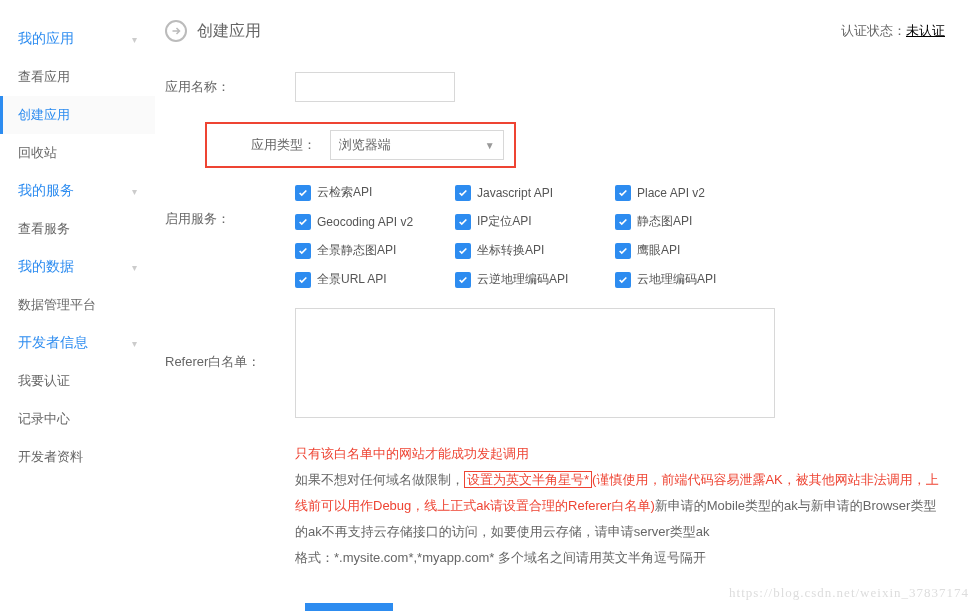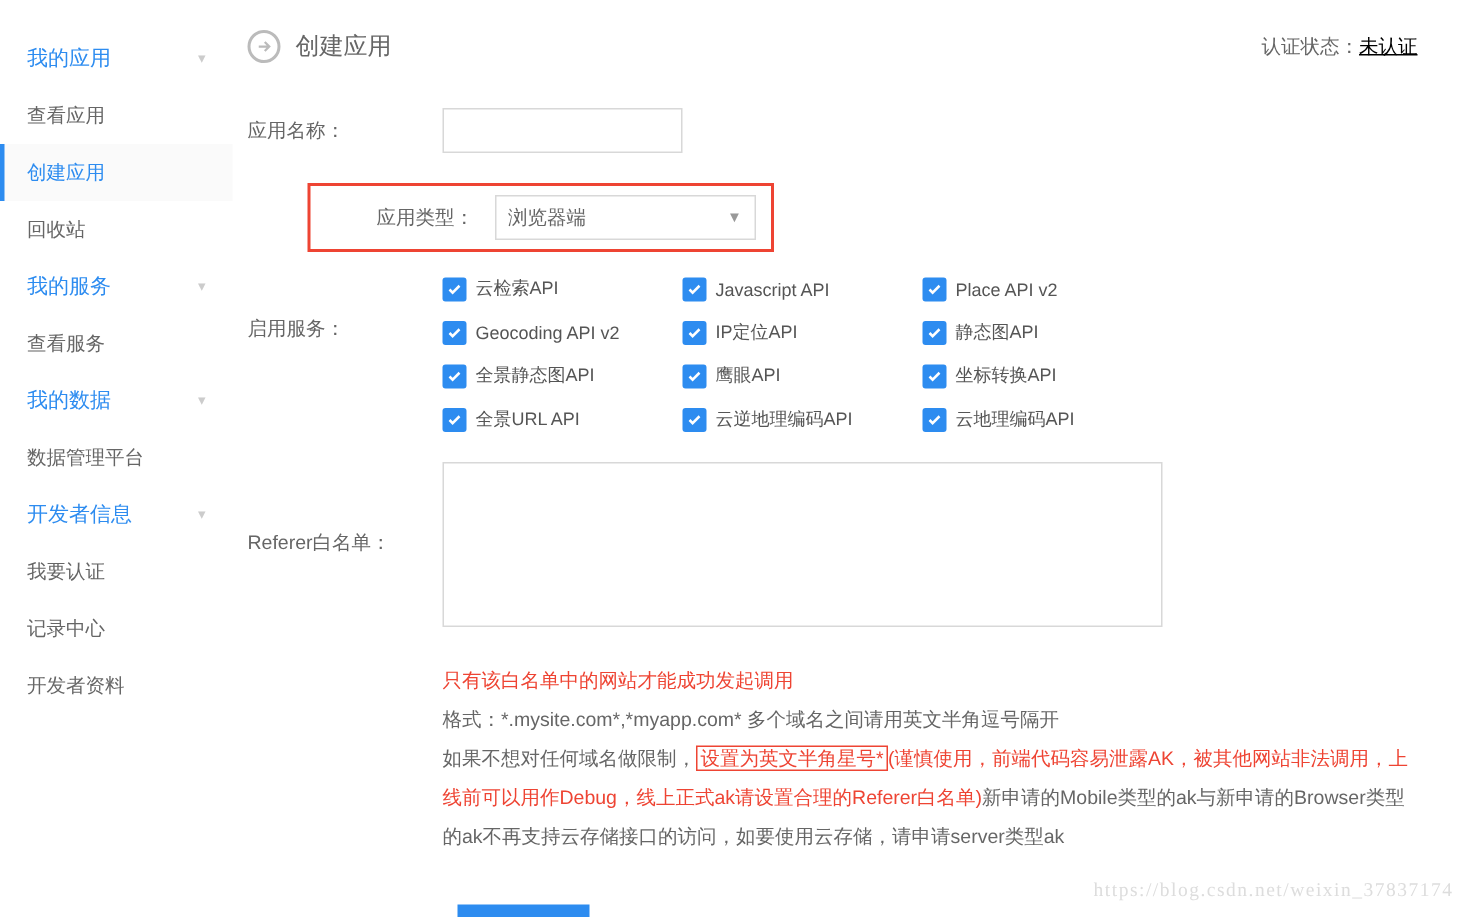--- a/index.html
+++ b/index.html
@@ -175,29 +175,29 @@
                 </svg>
               </span>
               <span class="chk-label">全景静态图API</span>
             </div>
             <div class="checkbox-item">
               <span class="chk">
                 <svg viewBox="0 0 24 24" fill="none" stroke="white" stroke-width="4">
                   <path d="M4 12l5 5L20 6"></path>
                 </svg>
               </span>
+              <span class="chk-label">坐标转换API</span>
+            </div>
+            <div class="checkbox-item">
+              <span class="chk">
+                <svg viewBox="0 0 24 24" fill="none" stroke="white" stroke-width="4">
+                  <path d="M4 12l5 5L20 6"></path>
+                </svg>
+              </span>
               <span class="chk-label">鹰眼API</span>
-            </div>
-            <div class="checkbox-item">
-              <span class="chk">
-                <svg viewBox="0 0 24 24" fill="none" stroke="white" stroke-width="4">
-                  <path d="M4 12l5 5L20 6"></path>
-                </svg>
-              </span>
-              <span class="chk-label">坐标转换API</span>
             </div>
             <div class="checkbox-item">
               <span class="chk">
                 <svg viewBox="0 0 24 24" fill="none" stroke="white" stroke-width="4">
                   <path d="M4 12l5 5L20 6"></path>
                 </svg>
               </span>
               <span class="chk-label">全景URL API</span>
             </div>
             <div class="checkbox-item">
@@ -224,24 +224,24 @@
       <div class="form-label" style="padding-top:45px;">Referer白名单：</div>
       <div class="form-control">
         <textarea class="textarea" style=""></textarea>
       </div>
     </div>
 
     <div class="form-row">
       <div class="form-label"></div>
       <div class="form-control help-text">
         <div class="red">只有该白名单中的网站才能成功发起调用</div>
-        <div>格式：*.mysite.com*,*myapp.com* 多个域名之间请用英文半角逗号隔开</div>
         <div>
           <span>如果不想对任何域名做限制，</span><span class="red-box">设置为英文半角星号*</span><span class="red">(谨慎使用，前端代码容易泄露AK，被其他网站非法调用，上线前可以用作Debug，线上正式ak请设置合理的Referer白名单)</span><span>新申请的Mobile类型的ak与新申请的Browser类型的ak不再支持云存储接口的访问，如要使用云存储，请申请server类型ak</span>
         </div>
+        <div>格式：*.mysite.com*,*myapp.com* 多个域名之间请用英文半角逗号隔开</div>
       </div>
     </div>
 
     <button class="submit-btn">提交</button>
   </div>
 </div>
 
 <div class="watermark">https://blog.csdn.net/weixin_37837174</div>
 
 </body></html>

